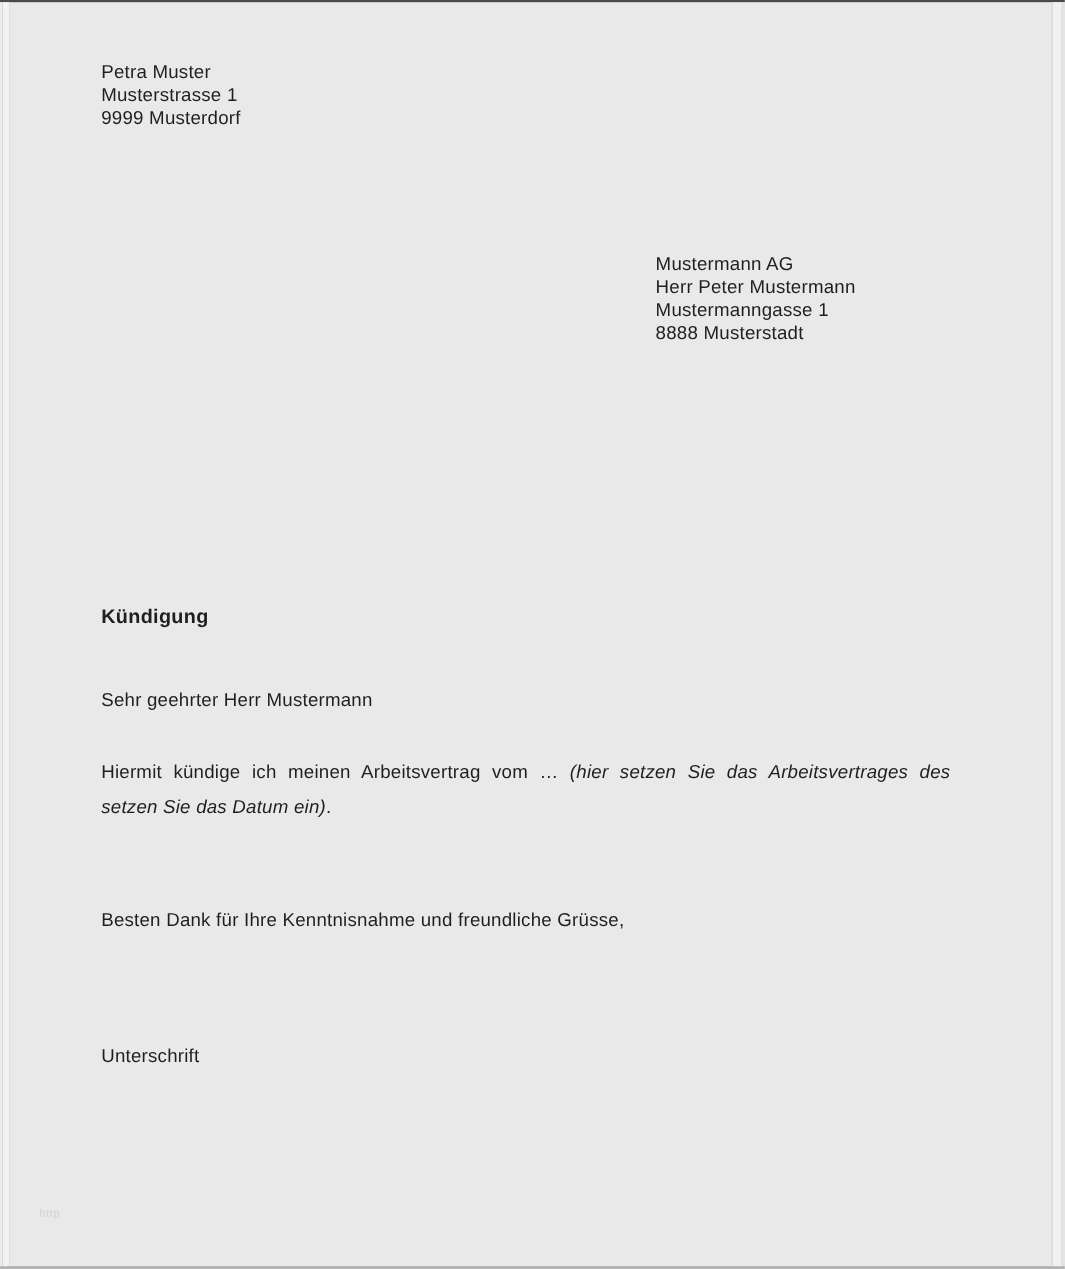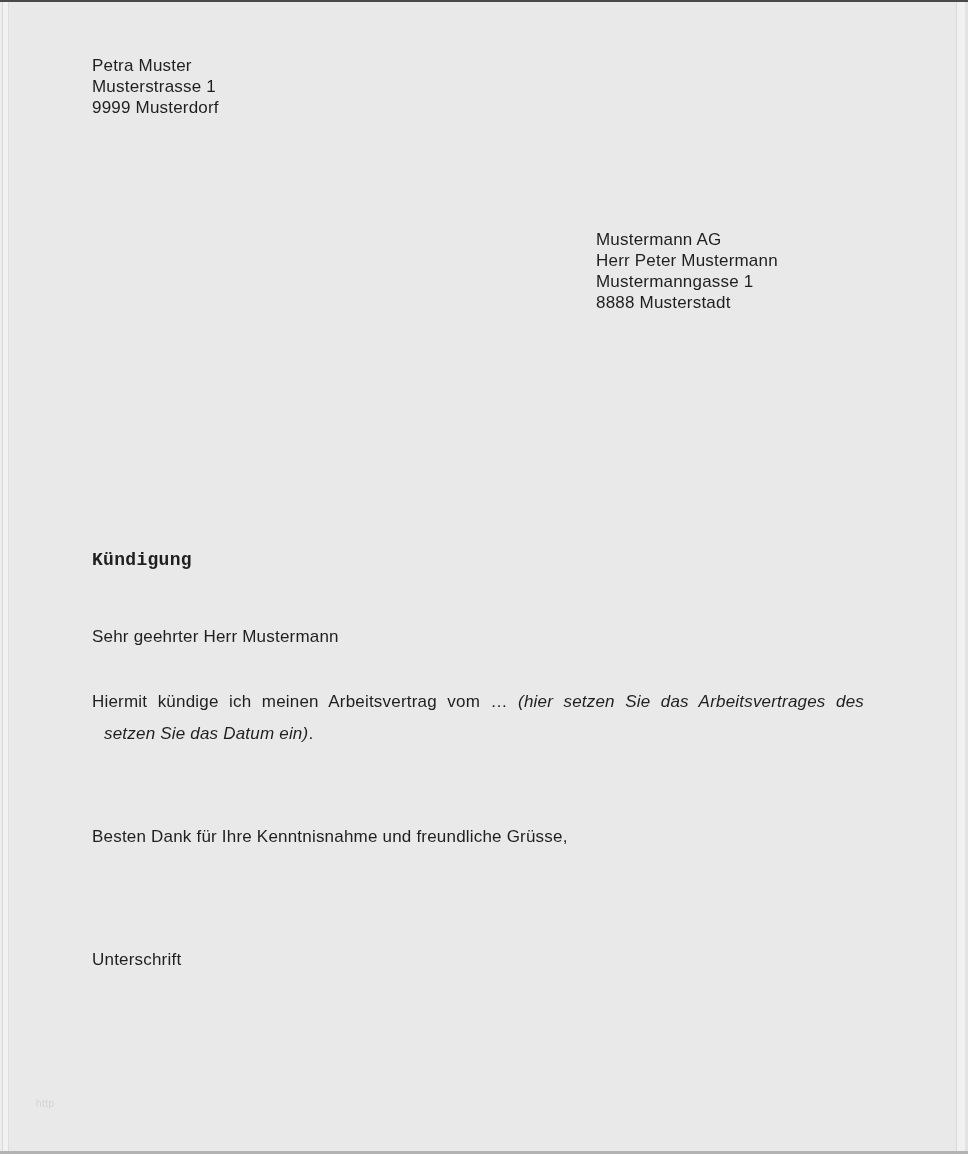--- a/index.html
+++ b/index.html
@@ -19,28 +19,28 @@
   .edge-left   { position: absolute; top: 2px; bottom: 3px; left: 0; width: 9px;
                  background: linear-gradient(to right,#ededed 0 2px,#d9d9d9 2px 3px,#f2f2f2 3px 8px,#dddddd 8px 9px); }
   .edge-right  { position: absolute; top: 2px; bottom: 3px; right: 0; width: 12px;
                  background: linear-gradient(to right,#d9d9d9 0 1px,#f1f1f1 1px 9px,#e3e3e3 9px 12px); }
 
   .block { position: absolute; font-size: 17px; line-height: 21px; letter-spacing: 0.2px; }
 
   .sender     { left: 92px;  top: 55px; }
   .recipient  { left: 596px; top: 229px; }
   .dateline   { left: 92px;  top: 420px; }
-  .subject    { left: 92px;  top: 550px; font-size: 18px; font-weight: bold; letter-spacing: 0.3px; font-family: Liberation Mono, monospace; }
+  .subject    { left: 92px;  top: 550px; font-size: 18px; font-weight: bold; letter-spacing: 0.3px; }
   .salutation { left: 92px;  top: 626px; }
   .body       { left: 92px;  top: 686px; width: 772px; line-height: 32px; }
   .closing    { left: 92px;  top: 826px; }
   .signature  { left: 92px;  top: 949px; }
 
   .body-line.justified { text-align: justify; text-align-last: justify; }
-  .body-line.last { text-align: left; margin-left: 12px; }
+  .body-line.last { text-align: left; }
 
   .seg-normal { font-style: normal; }
   .seg-italic { font-style: italic; }
   .seg-italic-underline {
     font-style: italic;
     text-decoration: underline;
     text-decoration-thickness: 1px;
     text-underline-offset: 3px;
   }
 

